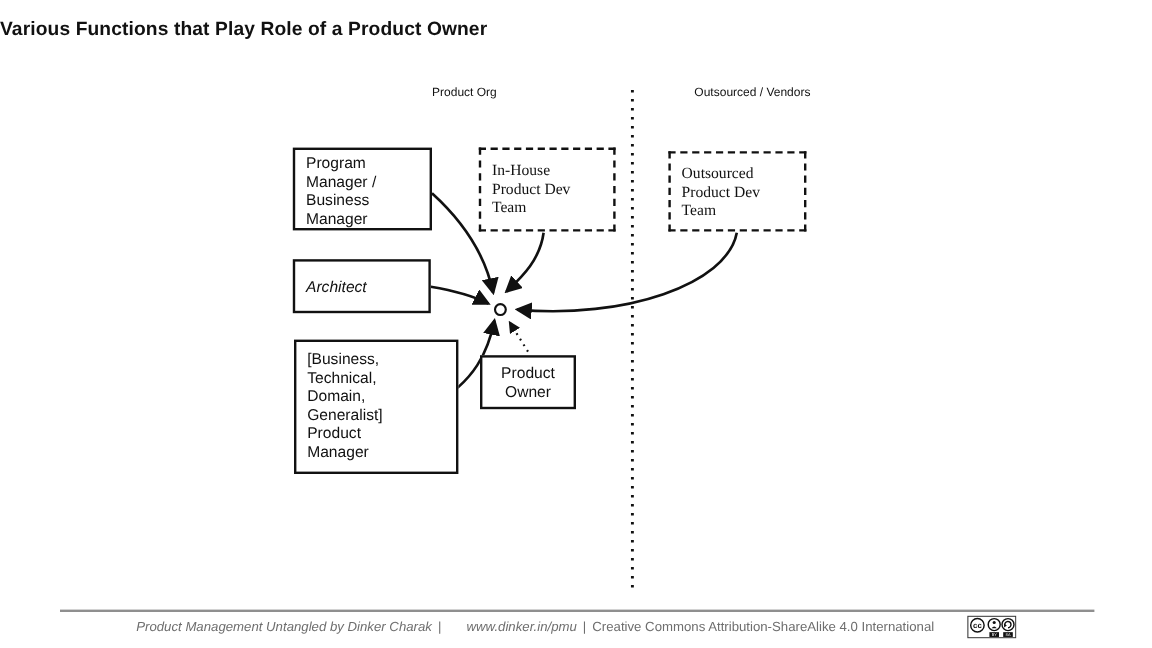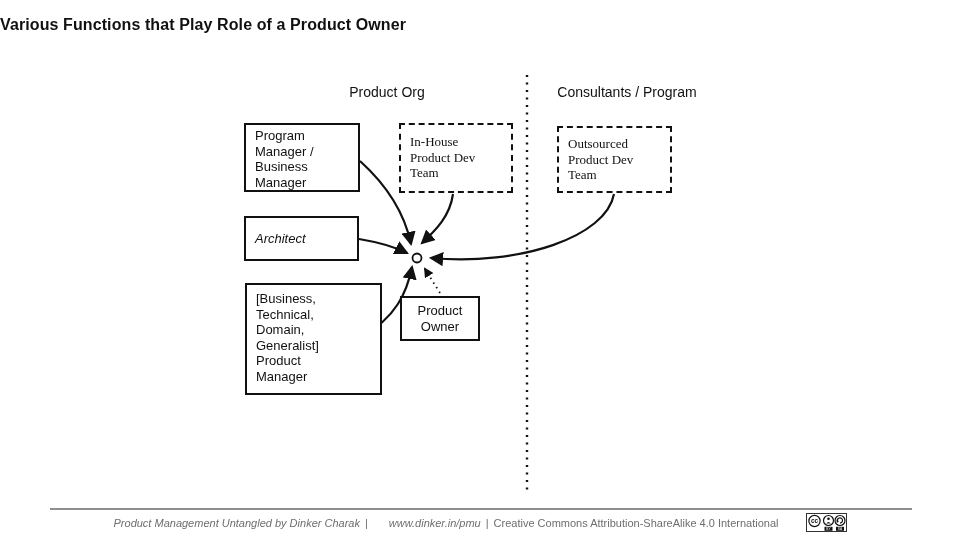--- a/index.html
+++ b/index.html
@@ -5,22 +5,22 @@
   html,body { margin:0; padding:0; background:#fff; }
   #stage {
     position:relative; width:960px; height:540px; overflow:hidden;
     background:#ffffff; font-family:"Liberation Sans", sans-serif; color:#111;
   }
   .title {
     position:absolute; top:16px; left:0; width:960px; text-align:left;
     font-size:16px; font-weight:700; letter-spacing:0.1px;
   }
   .col-header {
-    position:absolute; top:84px; transform:translateX(-50%);
-    font-size:14px; white-space:nowrap;
+    position:absolute; top:72px; transform:translateX(-50%);
+    font-size:10px; white-space:nowrap;
   }
   #hdr-left  { left:387px; }
   #hdr-right { left:627px; }
 
   svg.overlay { position:absolute; left:0; top:0; width:960px; height:540px; }
 
   .box {
     position:absolute; box-sizing:border-box; background:#fff;
     border:2px solid #111; font-size:13px; line-height:15.5px;
     white-space:pre-line; color:#111;
@@ -48,21 +48,21 @@
   .cc-badge { position:absolute; left:806px; top:513px; width:41px; height:19px; }
 </style>
 </head>
 <body>
 
 <div id="stage">
 
   <div class="title">Various Functions that Play Role of a Product Owner</div>
 
   <div id="hdr-left" class="col-header">Product Org</div>
-  <div id="hdr-right" class="col-header">Consultants / Program</div>
+  <div id="hdr-right" class="col-header">Outsourced / Vendors</div>
 
   <svg class="overlay" viewBox="0 0 960 540">
     <defs>
       <marker id="ah" viewBox="0 0 10 10" refX="8.5" refY="5" markerWidth="6.5" markerHeight="6.5" orient="auto-start-reverse">
         <path d="M0,0 L10,5 L0,10 z" fill="#111"></path>
       </marker>
       <marker id="ah-small" viewBox="0 0 10 10" refX="8" refY="5" markerWidth="5.5" markerHeight="5.5" orient="auto-start-reverse">
         <path d="M0,0 L10,5 L0,10 z" fill="#111"></path>
       </marker>
     </defs>

